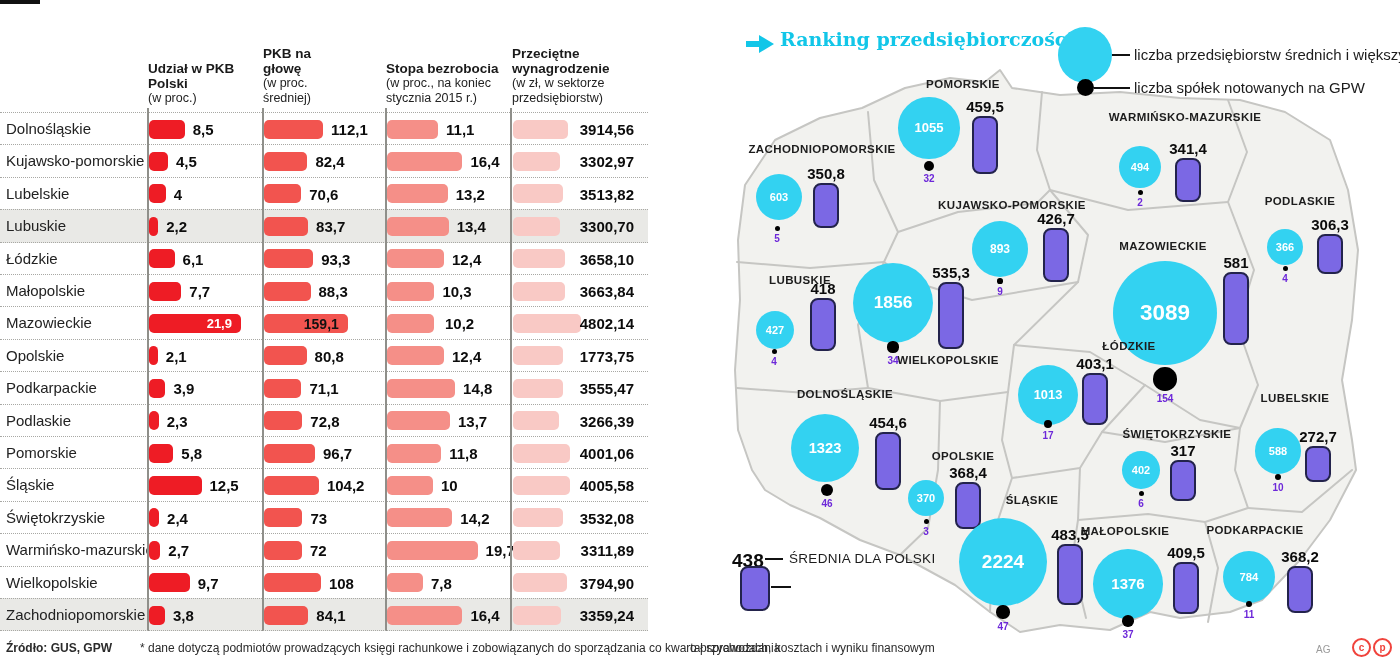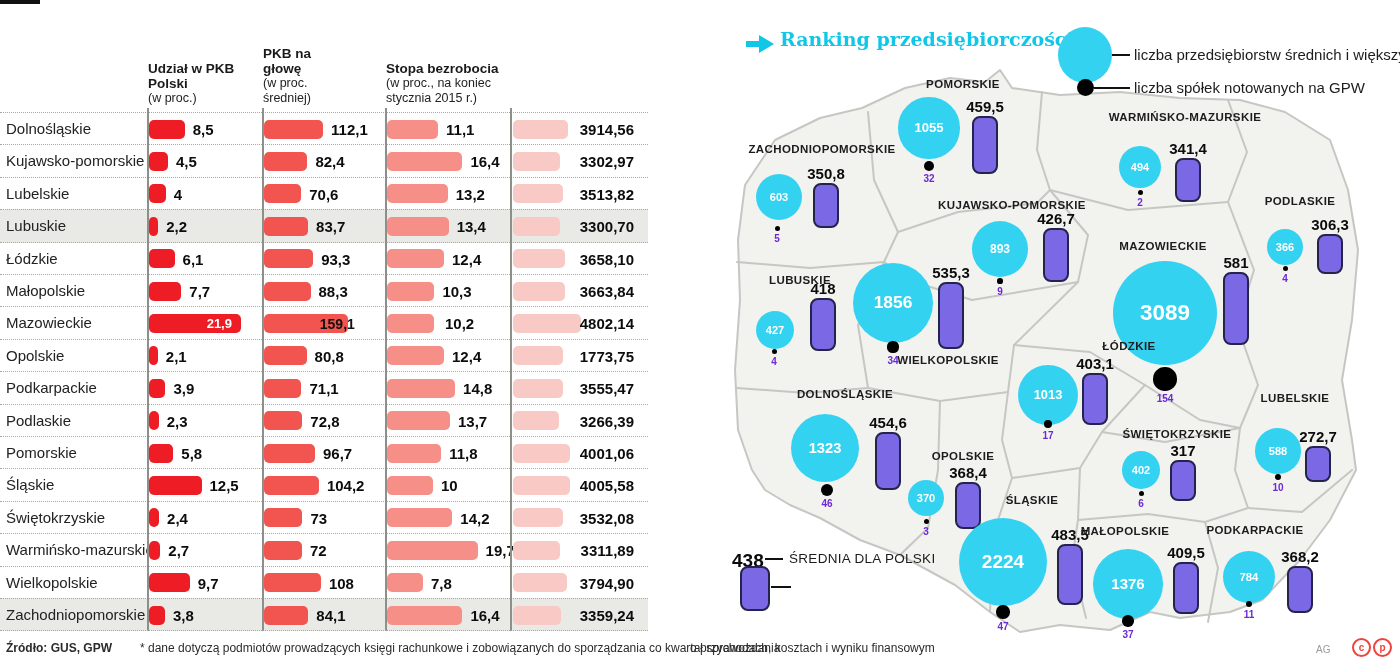--- a/index.html
+++ b/index.html
@@ -18,21 +18,21 @@
   .trow.hl{background:#e9e9e6;}
   .rname{position:absolute;left:6px;top:7px;font-size:15px;color:#222;}
   .tbar{position:absolute;top:6.5px;height:19px;border-radius:5px;}
   .tbar.c0{background:#ee1c25;}
   .tbar.c1{background:#f2544f;}
   .tbar.c2{background:#f58f88;}
   .tbar.c3{background:#f9c9c5;}
   .tval{position:absolute;top:8px;font-size:15px;font-weight:700;color:#0c0c0c;white-space:nowrap;}
   .tval.right{right:14px;left:auto;}
   .tval.inside-w{color:#fff;text-align:right;font-size:13px;top:9px;}
-  .tval.inside-b{color:#111;text-align:right;font-size:14px;top:8.5px;margin-left:16px;}
+  .tval.inside-b{color:#111;text-align:right;font-size:14px;top:8.5px;}
   .vline{position:absolute;top:108px;height:523px;width:1.5px;background:#8f8f8a;}
   #table-bottom{left:0;top:630px;width:648px;height:0;border-top:1px dotted #a8a8a4;}
   
   .foot{font-size:12px;color:#2b2b2b;}
   #foot-source{left:6px;top:641px;font-weight:700;}
   #foot-note1{left:140px;top:641px;}
   #foot-note2{left:690px;top:641px;}
   #foot-credit{left:1316px;top:644px;font-size:10px;color:#9a9a9a;}
   .cc{position:absolute;top:638px;width:15px;height:15px;border:2px solid #f0433c;border-radius:50%;
     color:#f0433c;font-size:10px;font-weight:700;text-align:center;line-height:15px;}
@@ -96,20 +96,21 @@
       <path d="M1205,522 L1218,568 L1208,622"></path>
       <path d="M1248,508 L1302,512 L1352,470"></path>
     </g>
   </svg>
 
   <div id="top-tick" class="abs"></div>
   <div id="thead" class="abs">
       <div class="hcell" style="left: 263px; width: 85px;"><b>PKB na głowę</b><div class="hnote">(w proc. średniej)</div></div>
       <div class="hcell" style="left: 148px; width: 105px;"><b>Udział w PKB Polski</b><div class="hnote">(w proc.)</div></div>
       <div class="hcell" style="left: 386px; width: 118px;"><b>Stopa bezrobocia</b><div class="hnote">(w proc., na koniec stycznia 2015 r.)</div></div>
+      <div class="hcell" style="left: 512px; width: 124px;"><b>Przeciętne wynagrodzenie</b><div class="hnote">(w zł, w sektorze przedsiębiorstw)</div></div>
     </div>
   <div id="table-body" class="abs" style="left:0;top:0;">
       <div class="trow" style="top: 112px;">
         <div class="rname">Dolnośląskie</div>
         <div class="tbar c0" style="left: 149px; width: 35.7px;"></div>
         <div class="tval" style="left: 192.7px;">8,5</div>
         <div class="tbar c1" style="left: 264px; width: 59.0767px;"></div>
         <div class="tval" style="left: 331.077px;">112,1</div>
         <div class="tbar c2" style="left: 387px; width: 51.06px;"></div>
         <div class="tval" style="left: 446.06px;">11,1</div>

